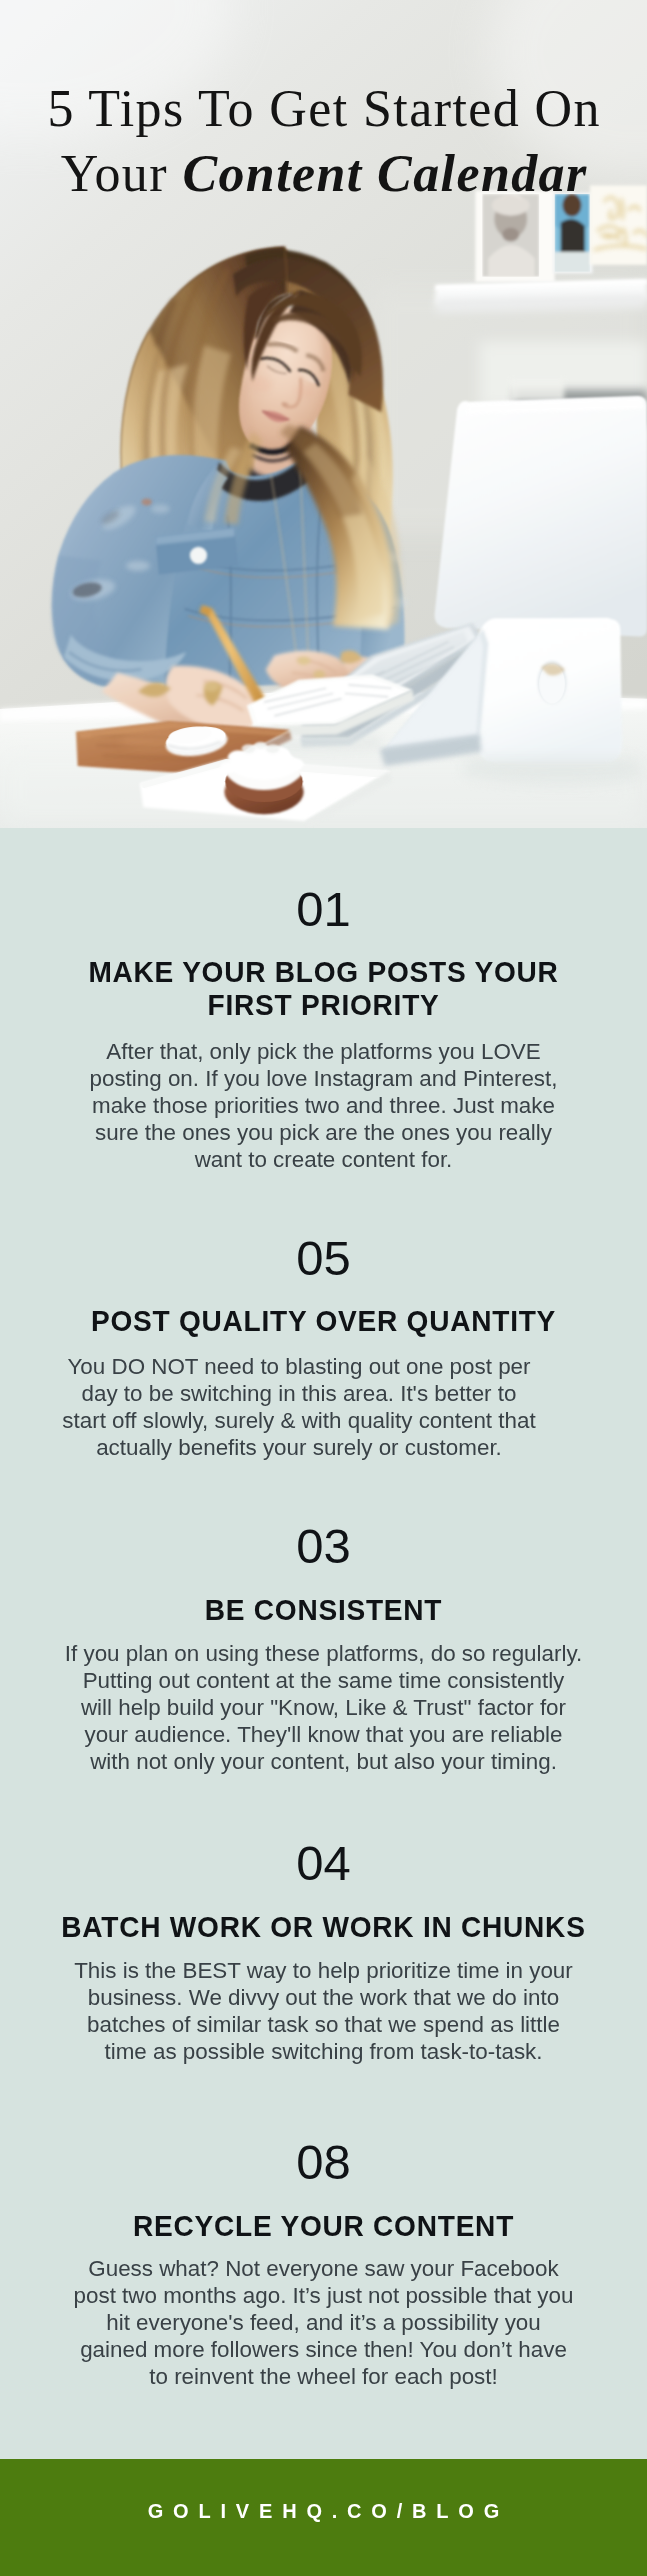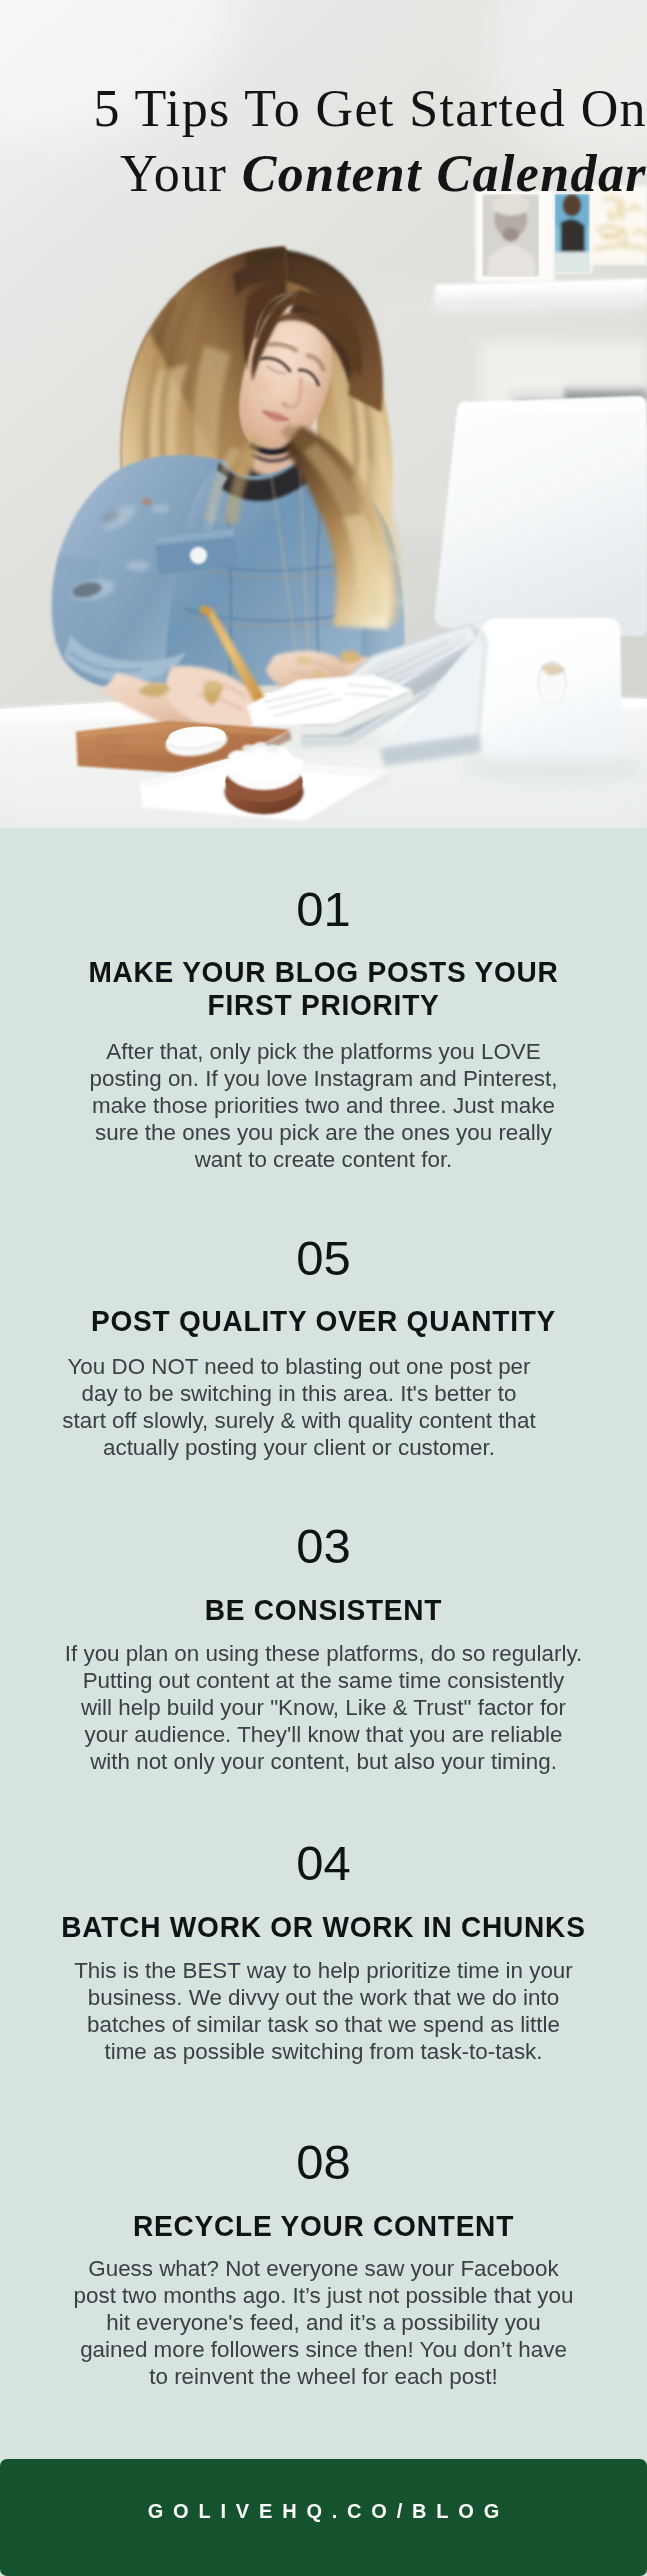--- a/index.html
+++ b/index.html
@@ -3,21 +3,21 @@
 <meta charset="utf-8">
 <style>
   * { margin:0; padding:0; box-sizing:border-box; }
   html,body { width:647px; background:#fff; }
   body { font-family:"Liberation Sans", sans-serif; -webkit-font-smoothing:antialiased; }
   .page { position:relative; width:647px; height:2576px; overflow:hidden; background:#d6e3df; }
 
   
   .hero { position:relative; width:647px; height:828px; overflow:hidden; }
   .hero svg.photo { position:absolute; left:0; top:0; width:647px; height:828px; display:block; }
-  .hero-title { position:absolute; left:0; top:76px; width:647px; text-align:right; z-index:9;
+  .hero-title { position:absolute; left:0; top:76px; width:647px; text-align:center; z-index:9;
       font-family:"Liberation Serif", serif; color:#141414; font-size:52px; line-height:65px;
       letter-spacing:1.4px; text-indent:1.4px; }
   .hero-title em { font-style:italic; font-weight:bold; }
 
   
   .content { position:absolute; left:0; top:828px; width:647px; height:1630px; background:#d6e3df; }
   .tip { text-align:center; }
   .tip .num { font-weight:normal; color:#101316; font-size:49px; line-height:49px; letter-spacing:0px; }
   .tip .heading { font-weight:bold; color:#101316; font-size:30px; line-height:33px; letter-spacing:0.8px; }
   .tip .heading > div { transform:scaleX(0.936); transform-origin:50% 50%; }
@@ -565,21 +565,21 @@
       </div>
       <div class="tip" style="position: absolute; left: 0px; top: 0px; width: 647px;">
         <div class="num" style="position:absolute;left:0;top:406px;width:647px">05</div>
         <div class="heading" style="position:absolute;left:0;top:476px;width:647px">
           <div>POST QUALITY OVER QUANTITY</div>
         </div>
         <div class="body" style="position:absolute;left:0;top:525px;width:598px">
           <div>You DO NOT need to blasting out one post per</div>
           <div>day to be switching in this area. It's better to</div>
           <div>start off slowly, surely &amp; with quality content that</div>
-          <div>actually posting your client or customer.</div>
+          <div>actually benefits your surely or customer.</div>
         </div>
       </div>
       <div class="tip" style="position: absolute; left: 0px; top: 0px; width: 647px;">
         <div class="num" style="position:absolute;left:0;top:694px;width:647px">03</div>
         <div class="heading" style="position:absolute;left:0;top:765px;width:647px">
           <div>BE CONSISTENT</div>
         </div>
         <div class="body" style="position:absolute;left:0;top:812px;width:647px">
           <div>If you plan on using these platforms, do so regularly.</div>
           <div>Putting out content at the same time consistently</div>
@@ -608,18 +608,18 @@
         <div class="body" style="position:absolute;left:0;top:1427px;width:647px">
           <div>Guess what? Not everyone saw your Facebook</div>
           <div>post two months ago. It’s just not possible that you</div>
           <div>hit everyone's feed, and it’s a possibility you</div>
           <div>gained more followers since then! You don’t have</div>
           <div>to reinvent the wheel for each post!</div>
         </div>
       </div>
     </div>
 
-  <div class="footer" style="background: #14532d; border-radius: 7px;">
+  <div class="footer" style="background: #4d7c0f;">
     <div class="url">GOLIVEHQ.CO/BLOG</div>
   </div>
 
 </div>
 
 
 </body></html>

